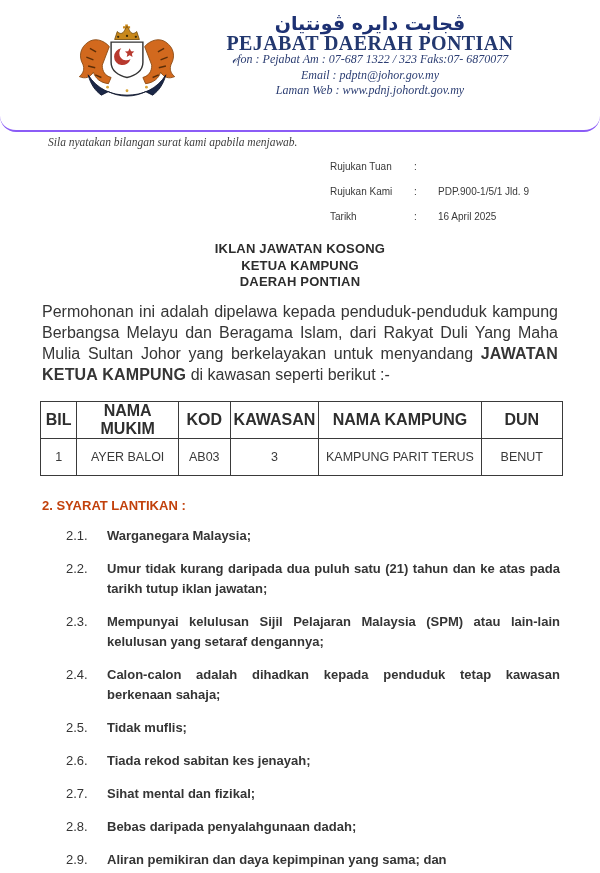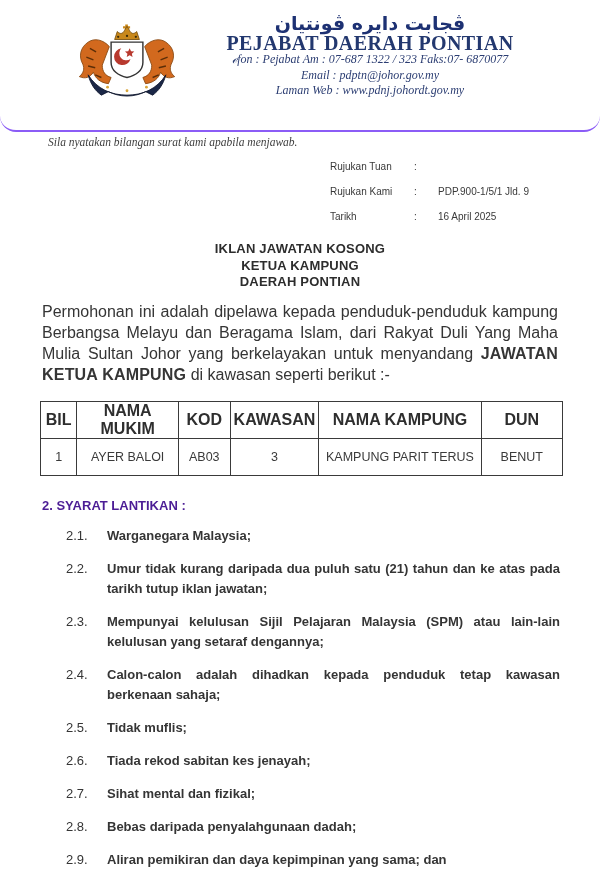--- a/index.html
+++ b/index.html
@@ -83,21 +83,21 @@
     border:1.6px solid #3a3a3a; text-align:center; padding:0 3px;
   }
   table.vacancy th { height:34px; font-size:16px; font-weight:bold; color:#2e2e2e; }
   table.vacancy td { height:36px; font-size:12.5px; font-weight:normal; color:#3a3a3a; }
   .col-bil{width:7%;} .col-mukim{width:20%;} .col-kod{width:10%;}
   .col-kaw{width:15%;} .col-kamp{width:32%;} .col-dun{width:16%;}
 
   
   .sec-heading {
     margin:22px 0 0 42px;
-    font-weight:bold; font-size:13px; color:#4c1d95;
+    font-weight:bold; font-size:13px; color:#c2410c;
   }
   .items { margin:0 40px 0 66px; }
   .item { display:flex; margin-top:13px; font-size:13px; line-height:20px; color:#353535; }
   .item-num { width:41px; flex-shrink:0; }
   .item-text { flex:1; text-align:justify;font-weight:bold; }
 </style>
 </head>
 <body>
 
 <div class="page">

